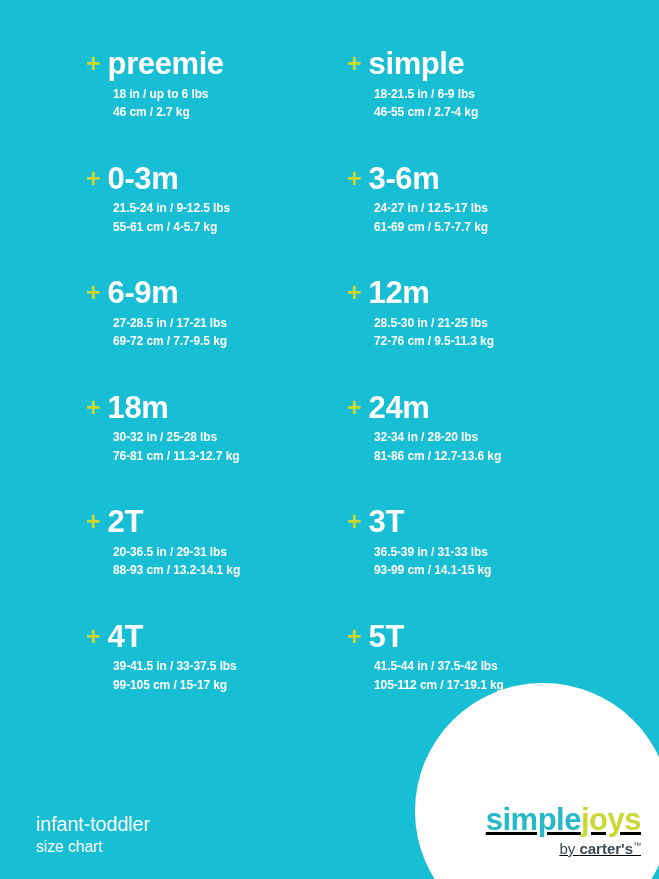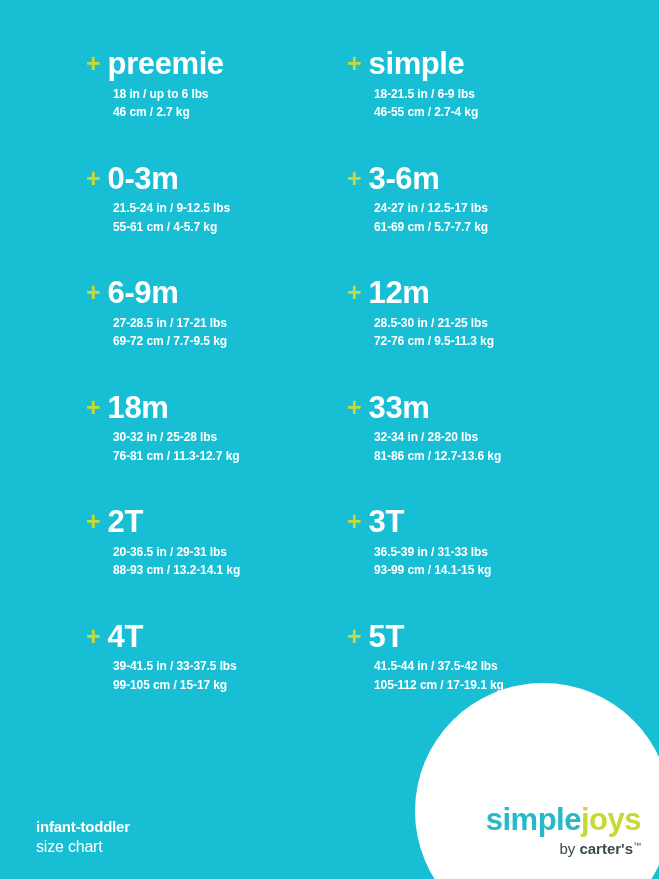--- a/index.html
+++ b/index.html
@@ -71,22 +71,22 @@
     width: 100%;
     height: 120px;
   }
   .footer-title-wrap {
     position: absolute;
     left: 36px;
     bottom: 22px;
   }
   .footer-title {
     color: #ffffff;
-    font-size: 15px;
-    font-weight: bold;
+    font-size: 20px;
+    font-weight: normal;
     line-height: 1.25;
     letter-spacing: -0.2px;
     text-align: center;
   }
   .footer-sub {
     color: #ffffff;
     font-size: 16px;
     font-weight: normal;
     line-height: 1.25;
     letter-spacing: -0.2px;
@@ -100,20 +100,21 @@
     height: 256px;
     background: #ffffff;
     border-radius: 50%;
   }
   .brand-inner {
     position: absolute;
     right: 18px;
     bottom: 22px;
     text-align: right;
     width: 210px;
+    text-decoration: underline;
   }
   .brand-main {
     font-size: 31px;
     line-height: 1;
     white-space: nowrap;
     letter-spacing: -0.5px;
   }
   .brand-simple {
     color: #28b9c8;
     font-weight: bold;
@@ -216,21 +217,21 @@
       </div>
       <div class="size-lines">
         <div class="size-line">30-32 in / 25-28 lbs</div>
         <div class="size-line">76-81 cm / 11.3-12.7 kg</div>
       </div>
     </div>
 
     <div class="size-cell">
       <div class="size-head">
         <span class="plus">+</span>
-        <span class="size-label">33m</span>
+        <span class="size-label">24m</span>
       </div>
       <div class="size-lines">
         <div class="size-line">32-34 in / 28-20 lbs</div>
         <div class="size-line">81-86 cm / 12.7-13.6 kg</div>
       </div>
     </div>
 
     <div class="size-cell">
       <div class="size-head">
         <span class="plus">+</span>

